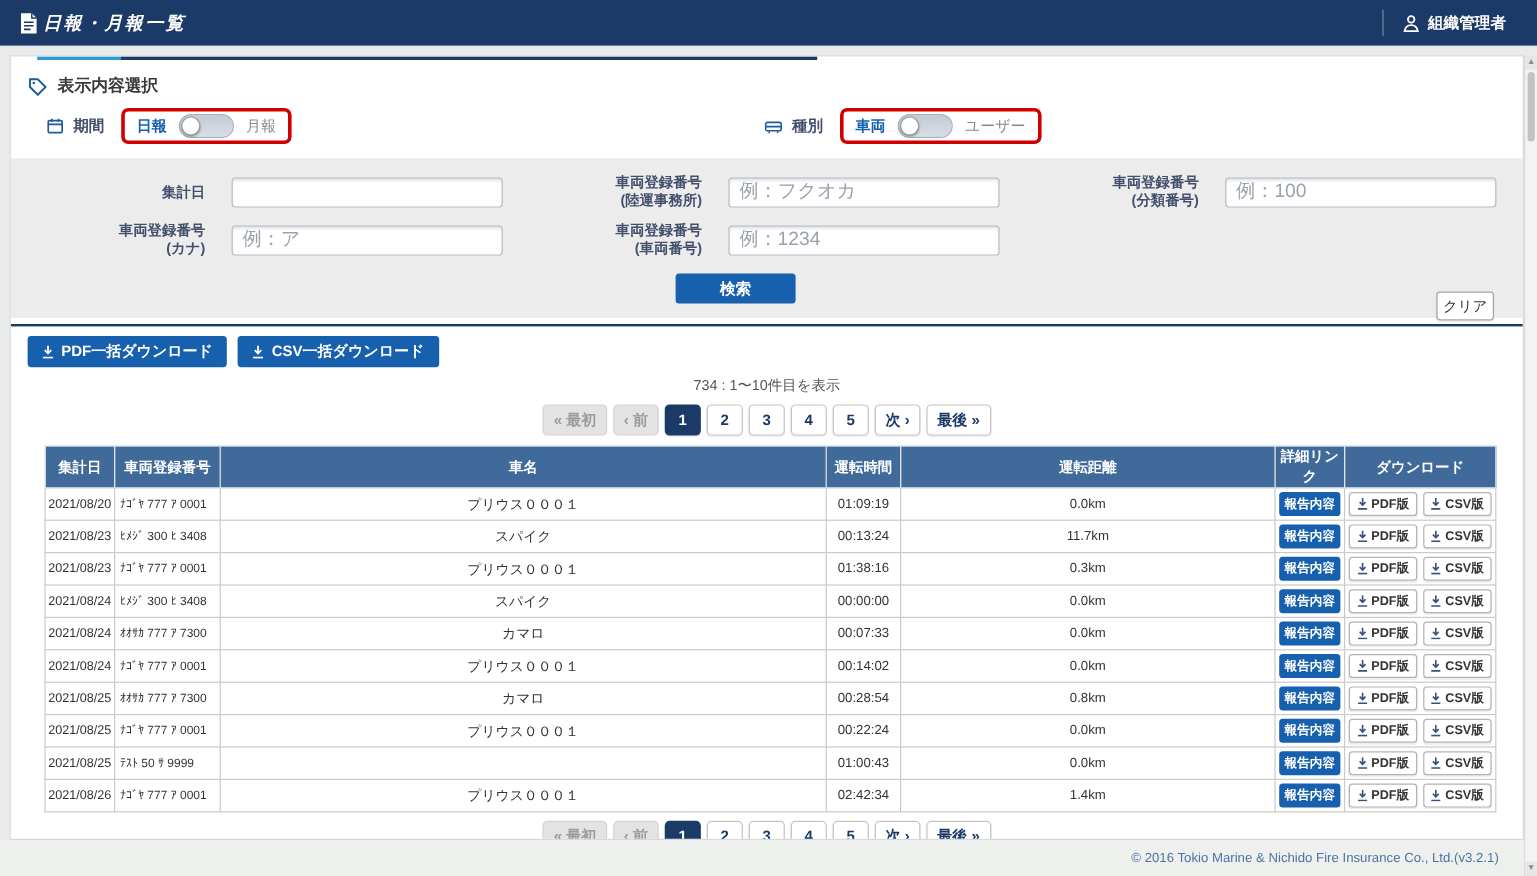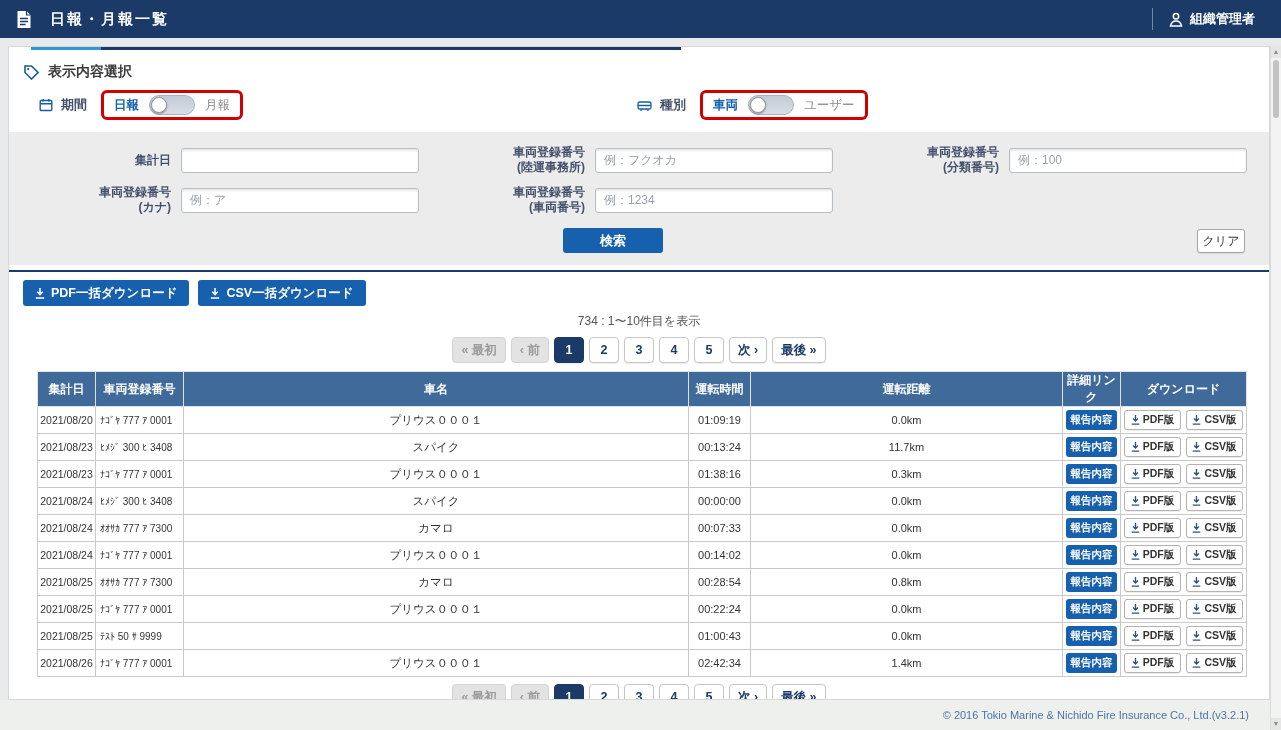--- a/index.html
+++ b/index.html
@@ -8,21 +8,21 @@
     font-family: "Liberation Sans", "DejaVu Sans", sans-serif;
     background:#e8eaec;
     position:relative;
     color:#333;
   }
   
   .app-header {
     height:38px; background:var(--header-bg,#1b3a67);
     display:flex; align-items:center; padding:0 16px; color:#fff;
   }
-  .app-title { font-size:15px; font-weight:bold; margin-left:18px; letter-spacing:2px; }
+  .app-title { font-size:15px; font-weight:bold; margin-left:4px; letter-spacing:2px;font-style:italic; }
   .header-right {
     margin-left:auto; display:flex; align-items:center; gap:7px;
     border-left:1px solid rgba(255,255,255,.4); padding-left:16px; height:22px;
     font-size:13px; font-weight:bold; margin-right:10px;
   }
   
   .card {
     position:absolute; left:8px; right:11px; top:46px; bottom:30px;
     background:#fff; border:1px solid #d8d8d8; overflow:hidden;
   }
@@ -59,32 +59,33 @@
   .panel { margin-top:10px; background:#ececec; padding:13px 22px 12px; }
   .field-grid { display:grid; grid-template-columns:1fr 1fr 1fr; column-gap:26px; row-gap:10px; }
   .field { display:flex; align-items:center; }
   .field-label {
     width:140px; flex-shrink:0; margin-right:10px; text-align:right;
     font-size:12px; font-weight:bold; color:#44506b; line-height:1.25;
   }
   .field input {
     flex:1; height:25px; min-width:0; background:#fff;
     border:1px solid #b7bdc5; border-radius:3px; padding:0 8px;
-    box-shadow:inset 0 2px 2px rgba(0,0,0,.09); font-size:12px; color:#333;
+    box-shadow:inset 0 2px 2px rgba(0,0,0,.09); font-size:16px; color:#333;
     font-family:inherit;
+    margin-left:12px;
   }
   .field input::placeholder { color:#9aa1ab; }
   .panel-buttons { position:relative; margin-top:13px; height:25px; }
   .search-btn {
     position:absolute; left:calc(50% - 76px); width:100px; height:25px;
     background:var(--primary-button,#1660ae); color:#fff; border:none; border-radius:3px;
     font-size:13px; font-weight:bold; cursor:pointer; font-family:inherit;
   }
   .clear-btn {
-    position:absolute; right:2px; top:1px; width:48px; height:24px;
+    position:absolute; right:2px; top:15px; width:48px; height:24px;
     background:#fff; border:1px solid #a5a5a5; border-radius:3px;
     font-size:12px; color:#333; cursor:pointer; font-family:inherit;
     box-shadow:0 1px 1px rgba(0,0,0,.08);
   }
   .divider { height:2px; background:var(--header-bg,#1b3a67); margin-top:5px; }
   
   .toolbar { display:flex; gap:9px; margin:8px 0 0 14px; }
   .blue-btn {
     background:var(--primary-button,#1660ae); color:#fff; border:none; border-radius:3px;
     height:26px; padding:0 12px; font-size:12.5px; font-weight:bold;

